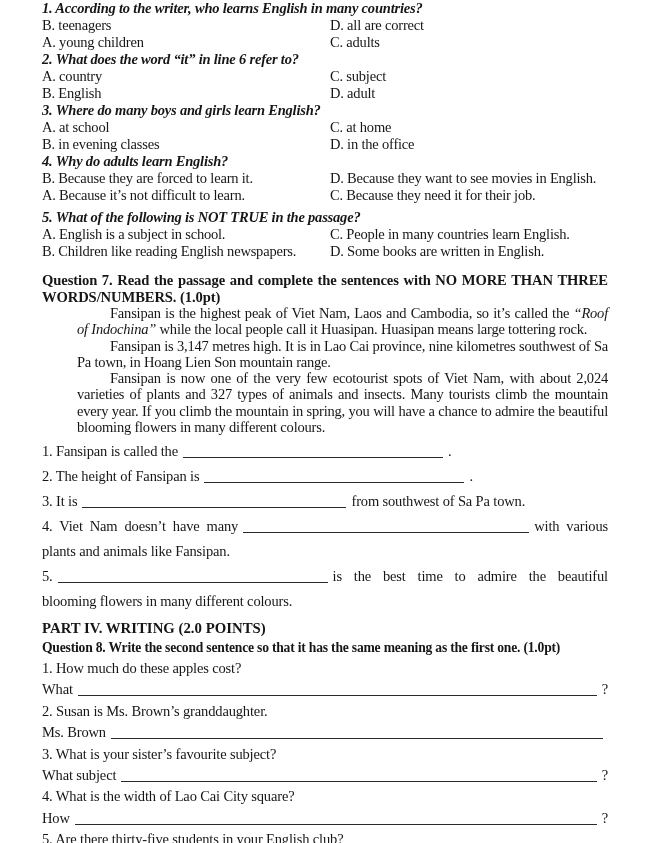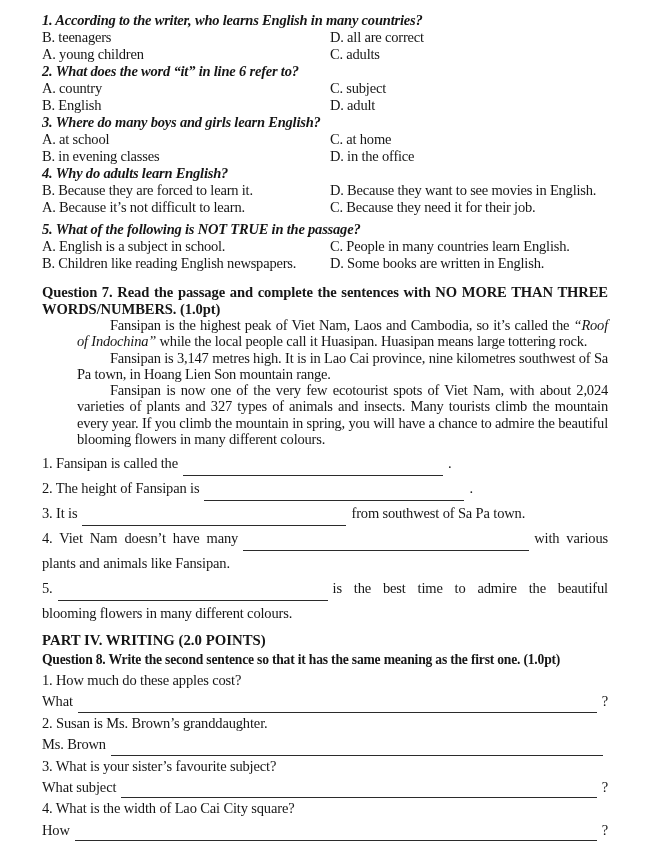--- a/index.html
+++ b/index.html
@@ -3,21 +3,21 @@
 <meta charset="utf-8">
 <style>
   * { margin:0; padding:0; box-sizing:border-box; }
   html,body { width:650px; height:843px; }
   body {
     background:#ffffff;
     color:#161616;
     font-family:"Liberation Serif","DejaVu Serif",serif;
     overflow:hidden;
   }
-  .page { width:650px; height:843px; padding:12px 42px 0 42px; }
+  .page { width:650px; height:843px; padding:0 42px 0 42px; }
 
   
   .mcq-section { font-size:14.5px; line-height:17px; letter-spacing:-0.2px; }
   .mcq-q.gap { margin-top:5px; }
   .prompt { font-weight:bold; font-style:italic; white-space:nowrap; }
   .opt-row { display:flex; }
   .opt-left { width:288px; flex:0 0 288px; white-space:nowrap; }
   .opt-right { flex:1 1 auto; white-space:nowrap; }
 
   
@@ -27,21 +27,21 @@
     font-size:14.6px;
     line-height:16.5px;
     text-align:justify;
     letter-spacing:-0.1px;
   }
   .passage { font-size:14.5px; line-height:16.3px; text-align:justify; letter-spacing:-0.2px;margin-left:35px; }
   .para { text-indent:33px; }
   .it { font-style:italic; }
 
   .fill-items { margin-top:4px; font-size:14.5px; line-height:25px; letter-spacing:-0.15px; }
-  .fill-line { display:flex; align-items:flex-end; }
+  .fill-line { display:flex; align-items:center; }
   .seg { white-space:nowrap; flex:0 0 auto; }
   .seg.grow { flex:1 1 auto; white-space:normal; text-align:justify; text-align-last:justify; }
   .blank {
     display:inline-block;
     height:13px;
     border-bottom:1px solid #2b2b2b;
     margin:0 5px;
     flex:0 0 auto;
   }
   .blank.grow { flex:1 1 auto; }

